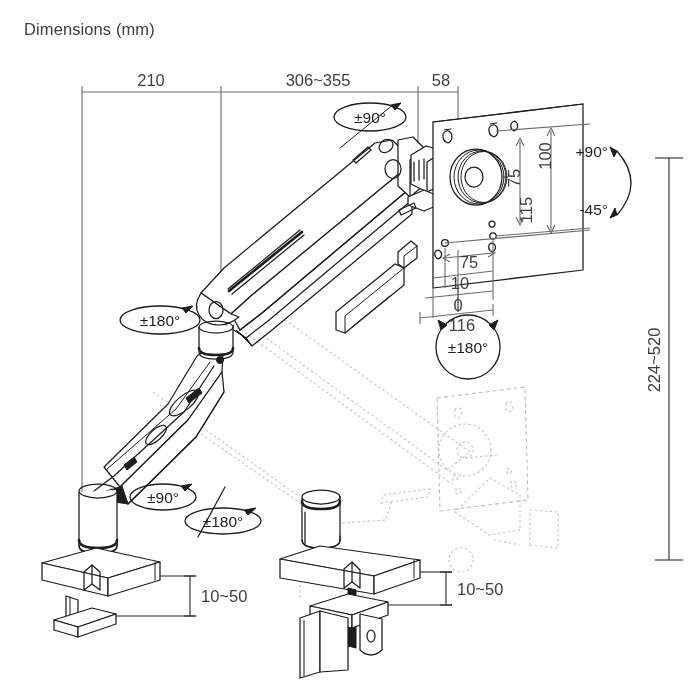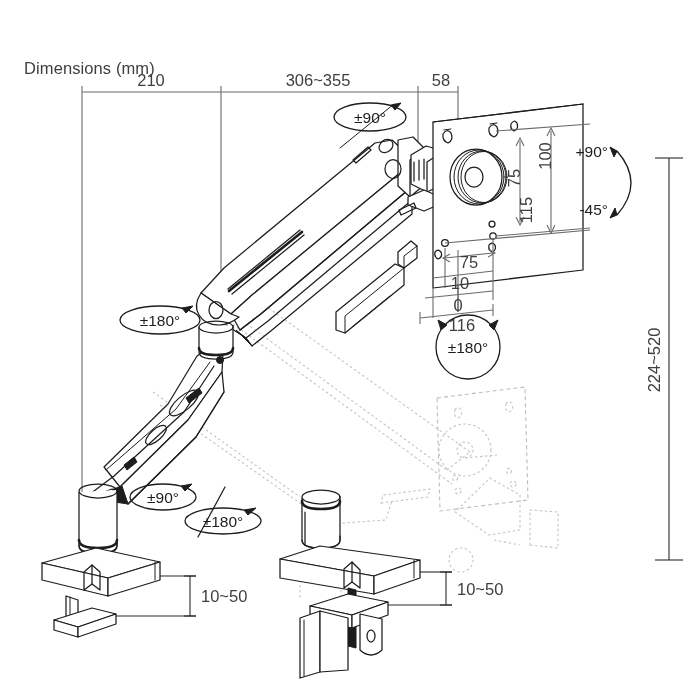--- a/index.html
+++ b/index.html
@@ -20,21 +20,20 @@
     overflow: hidden;
   }
   #page-title {
     position: absolute;
     left: 24px;
     top: 20px;
     font-size: 16.5px;
     color: #3f3f3f;
     letter-spacing: 0.1px;
     white-space: nowrap;
-    margin-top: 39px;
   }
   #drawing {
     position: absolute;
     left: 0;
     top: 0;
   }
   .dimtext {
     font-family: "Liberation Sans", sans-serif;
     fill: #3f3f3f;
     font-size: 16.5px;

